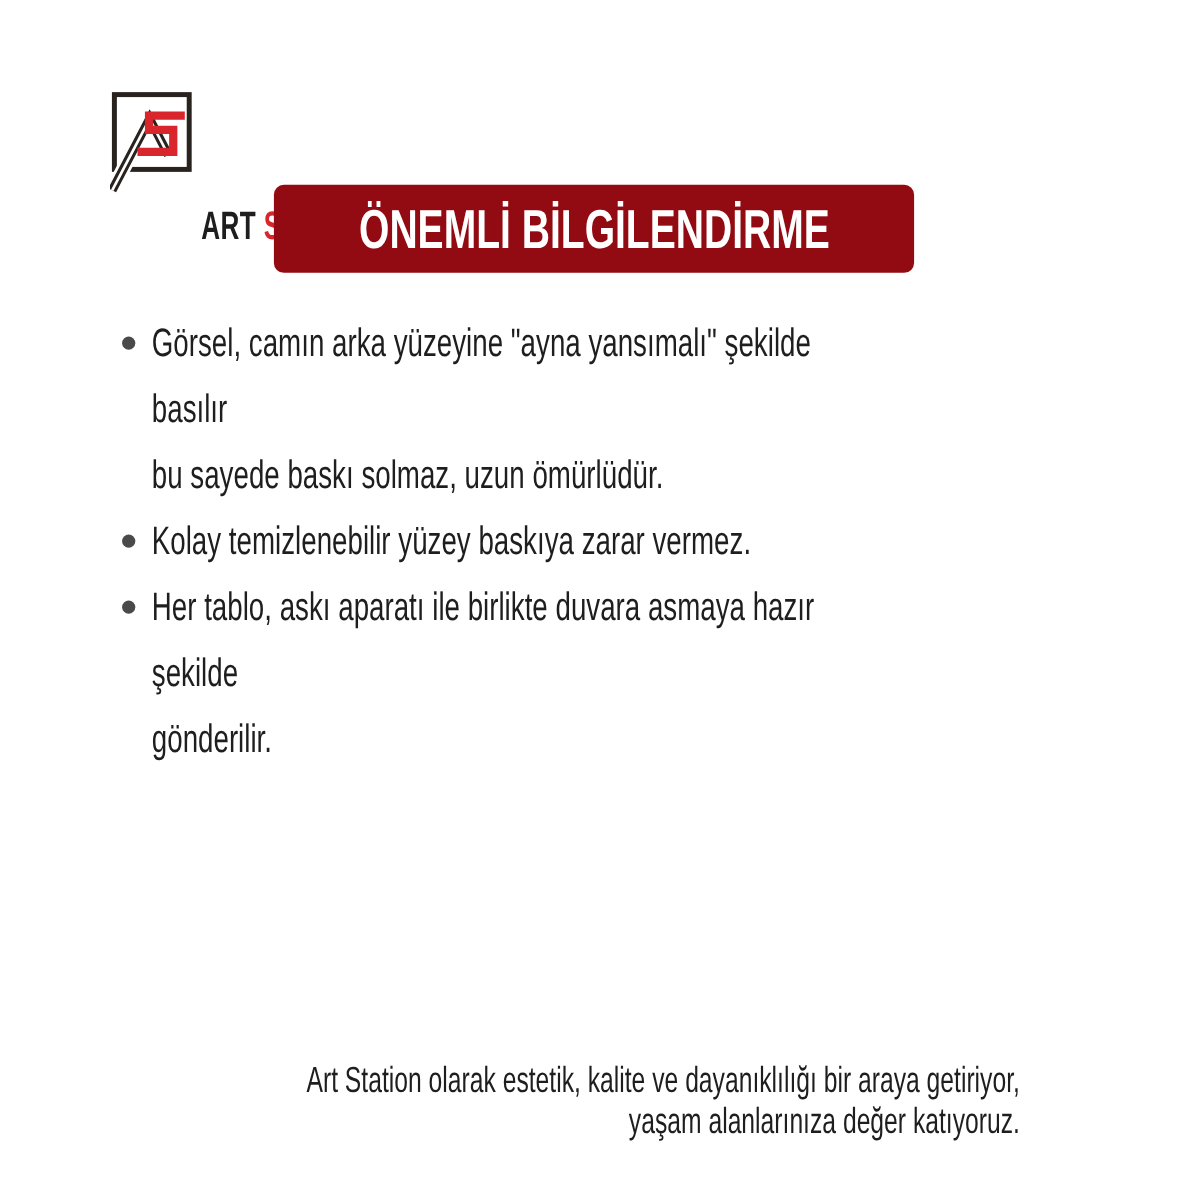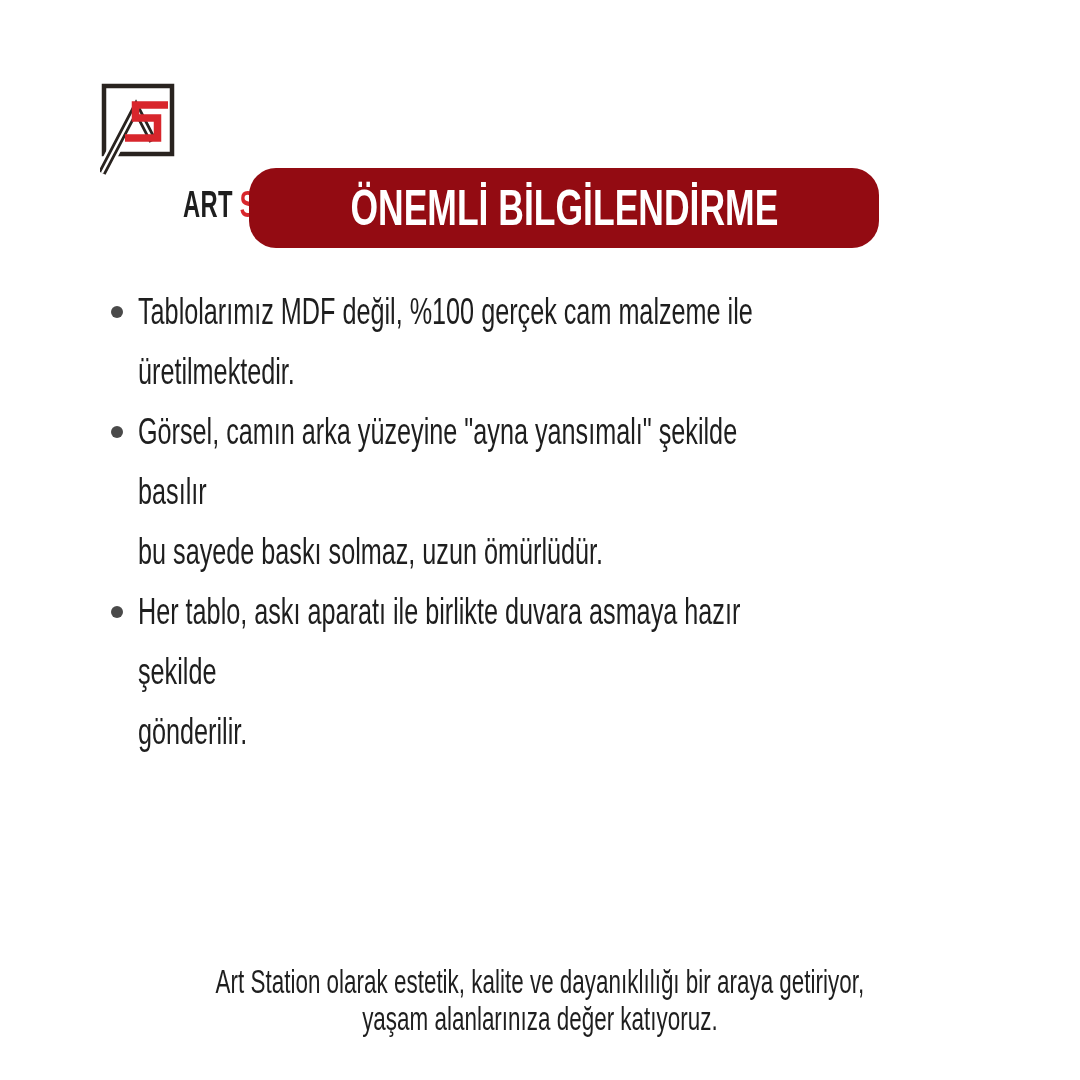--- a/index.html
+++ b/index.html
@@ -28,23 +28,23 @@
     font-size: 36px; font-weight: bold; color: var(--text_dark, #1e1e1e);
     white-space: nowrap;
     transform: scaleX(0.66); transform-origin: 0 0;
     letter-spacing: 0.5px;
   }
   .wordmark .accent { color: var(--accent_red, #d8262c); }
 
   
   .banner {
     position: absolute; left: 249px; top: 168px;
-    width: 630px; height: 80px;
+    width: 582px; height: 80px;
     background: var(--banner_red, #930b12);
-    border-radius: 27px;
+    border-radius: 9px;
     display: flex; align-items: center; justify-content: center;
   }
   .banner-text {
     display: inline-block;
     font-size: 50px; font-weight: bold; color: #ffffff;
     white-space: nowrap;
     transform: scaleX(0.71); transform-origin: 50% 50%;
   }
 
   
@@ -62,21 +62,21 @@
   }
   .info-list .text {
     display: inline-block;
     white-space: pre-line;
     transform: scaleX(0.70); transform-origin: 0 0;
   }
 
   
   .footer {
     position: absolute; left: 0; top: 963px; width: 1080px;
-    text-align: center;
+    text-align: right;
     font-size: 33px; line-height: 37px;
     color: var(--text_dark, #1e1e1e);
   }
   .footer-text {
     display: inline-block;
     white-space: pre-line;
     transform: scaleX(0.68); transform-origin: 50% 50%;
   }
 </style>
 </head>
@@ -93,23 +93,23 @@
       <path class="logo-s" d="M 68,25 L 35.5,25 L 35.5,38 L 57.5,38 L 57.5,58 L 25,58"></path>
     </svg>
     <div class="wordmark"><span>ART </span><span class="accent">S</span><span>TATION</span></div>
   </div>
 
   <div class="banner">
     <span class="banner-text">ÖNEMLİ BİLGİLENDİRME</span>
   </div>
 
   <ul class="info-list">
-      <li><span class="dot"></span><span class="text">Tablolarımız MDF değil, %100 gerçek cam malzeme ile üretilmektedir.</span></li>
       <li><span class="dot"></span><span class="text">Görsel, camın arka yüzeyine "ayna yansımalı" şekilde basılır
 bu sayede baskı solmaz, uzun ömürlüdür.</span></li>
+      <li><span class="dot"></span><span class="text">Kolay temizlenebilir yüzey baskıya zarar vermez.</span></li>
       <li><span class="dot"></span><span class="text">Her tablo, askı aparatı ile birlikte duvara asmaya hazır şekilde
 gönderilir.</span></li>
     </ul>
 
   <div class="footer">
     <span class="footer-text">Art Station olarak estetik, kalite ve dayanıklılığı bir araya getiriyor,
 yaşam alanlarınıza değer katıyoruz.</span>
   </div>
 
 </div>

